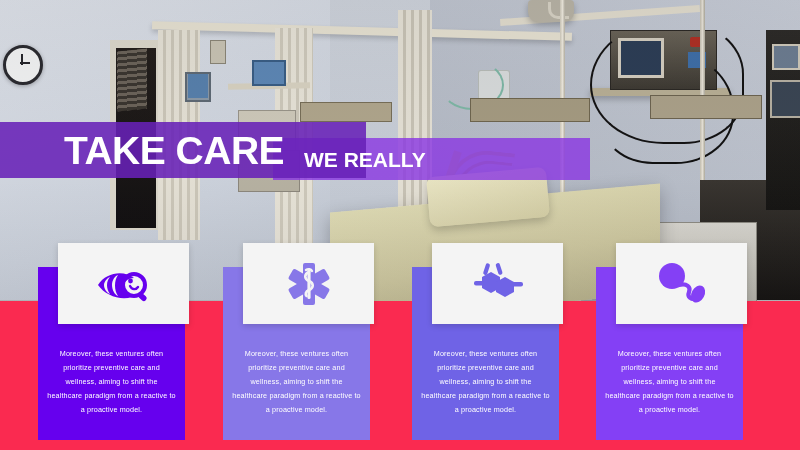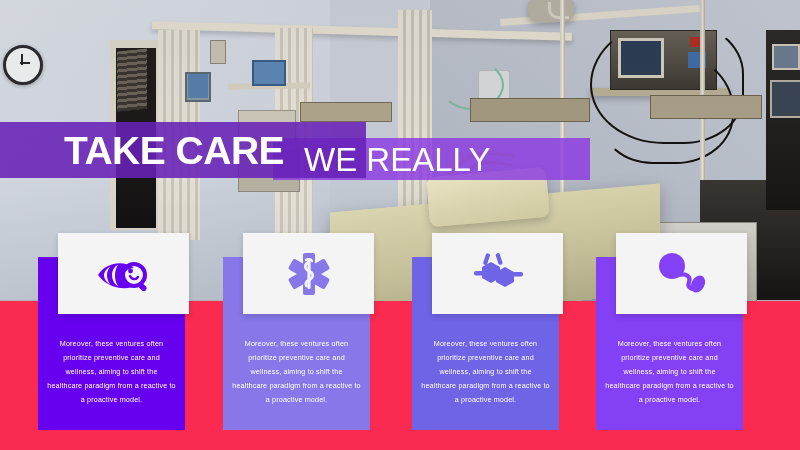--- a/index.html
+++ b/index.html
@@ -249,36 +249,36 @@
     white-space: nowrap;
     margin-left: 28px;
   }
   .banner-sub {
     position: absolute; left: 273px; top: 138px; width: 317px; height: 42px;
     background: rgba(138, 54, 226, .80);
   }
   .banner-sub-text {
     position: absolute; left: 304px; top: 140px; width: 286px; height: 38px;
     display: flex; align-items: center;
-    color: #ffffff; font-size: 33px; font-weight: normal;
+    color: #ffffff; font-size: 21px; font-weight: bold;
     letter-spacing: 0px; line-height: 1; white-space: nowrap;
   }
 
   
   .red-band {
     position: absolute; left: 0; top: 301px; width: 800px; height: 149px;
   }
 
   
   .cards {
     position: absolute; left: 0; top: 0; width: 800px; height: 450px;
   }
   .card {
     position: absolute;
-    top: 257px;
+    top: 267px;
     width: 147px;
     height: 173px;
   }
   .card .icon-box {
     position: absolute;
     left: 20px;
     top: -24px;
     width: 131px;
     height: 81px;
     background: #f4f4f4;

